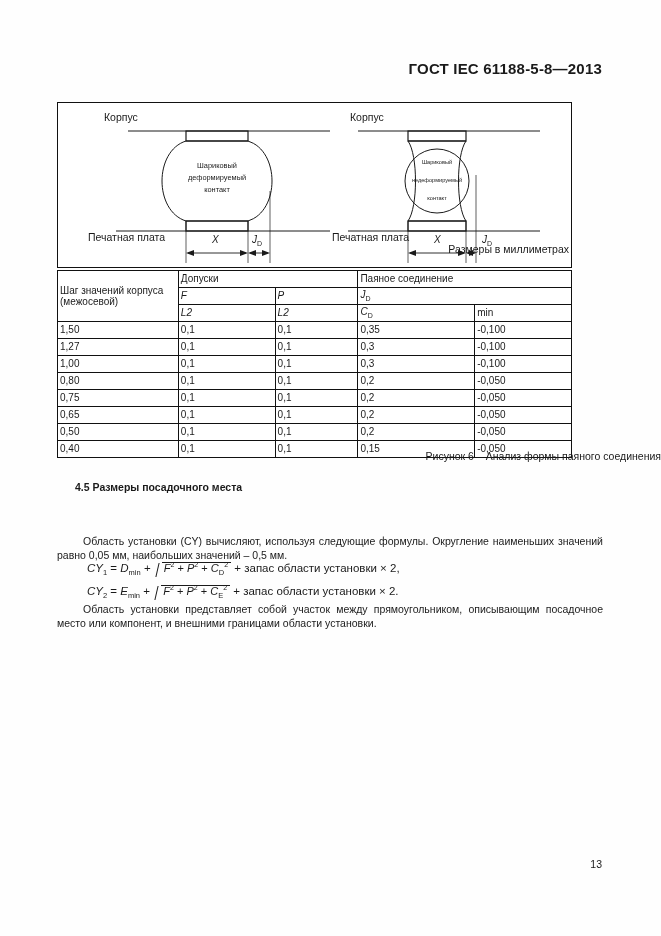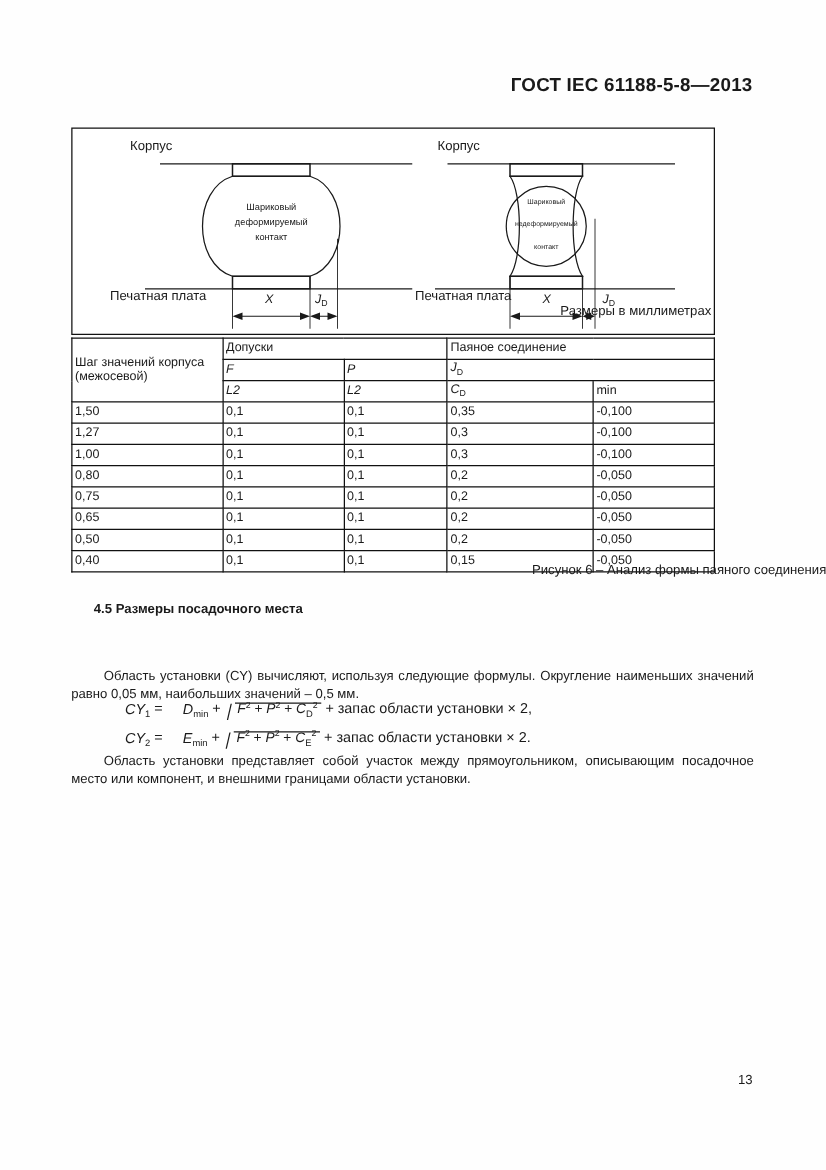--- a/index.html
+++ b/index.html
@@ -161,21 +161,21 @@
   
   .formula {
     position: absolute;
     left: 87px;
     font-size: 11.5px;
     white-space: nowrap;
     color: #1a1a1a;
   }
   .f1 { top: 560px; }
   .f2 { top: 583px; }
-  .fvar { font-style: italic; margin-left: 13px; }
+  .fvar { font-style: italic; }
   .fsub { font-size: 7.5px; vertical-align: sub; font-style: normal; }
   .radical {
     display: inline-block;
     position: relative;
     padding-left: 9px;
     padding-right: 3px;
     margin-left: 1px;
   }
   .radical::before {
     content: "";

